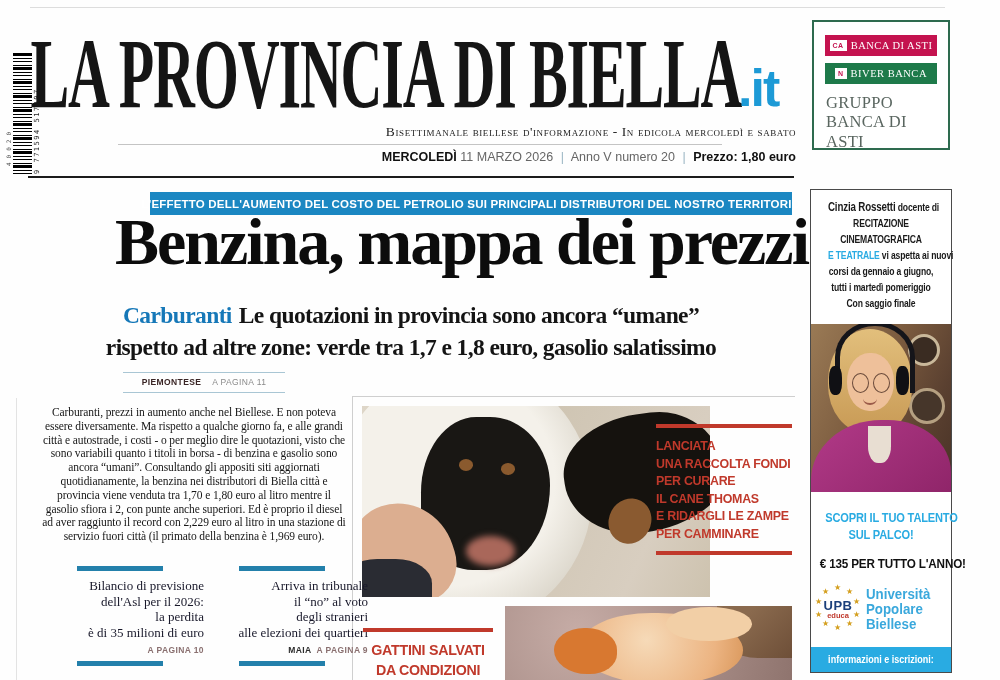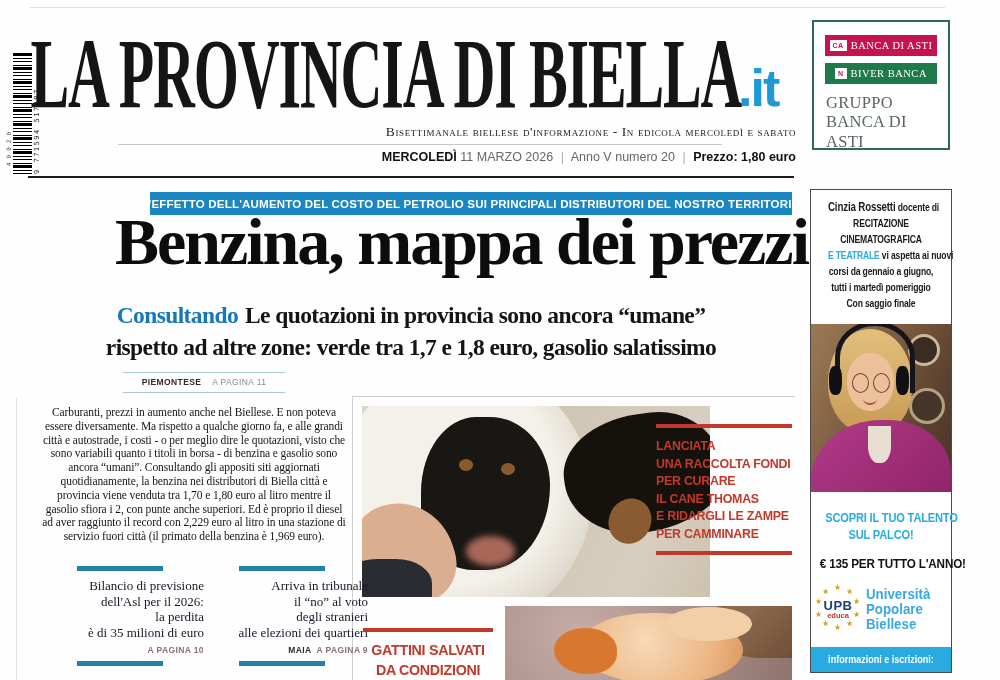--- a/index.html
+++ b/index.html
@@ -201,21 +201,21 @@
       <span>BIVER BANCA</span>
     </div>
     <div id="banca-group">GRUPPO
 BANCA DI ASTI</div>
   </div>
 
   <div class="abs" id="kicker">L'EFFETTO DELL'AUMENTO DEL COSTO DEL PETROLIO SUI PRINCIPALI DISTRIBUTORI DEL NOSTRO TERRITORIO</div>
   <div class="abs" id="headline">Benzina, mappa dei prezzi</div>
   <div class="abs" id="standfirst">
     <div>
-      <span class="sf-label">Consultando</span><span>Le quotazioni in provincia sono ancora “umane”</span>
+      <span class="sf-label">Carburanti</span><span>Le quotazioni in provincia sono ancora “umane”</span>
     </div>
     <div>rispetto ad altre zone: verde tra 1,7 e 1,8 euro, gasolio salatissimo</div>
   </div>
   <div class="abs" id="section-ref">
     <span>PIEMONTESE</span>
     <span class="page-ref">A PAGINA 11</span>
   </div>
   <div class="abs" id="lead-body">Carburanti, prezzi in aumento anche nel Biellese. E non poteva essere diversamente. Ma rispetto a qualche giorno fa, e alle grandi città e autostrade, i costi - o per meglio dire le quotazioni, visto che sono variabili quanto i titoli in borsa - di benzina e gasolio sono ancora “umani”. Consultando gli appositi siti aggiornati quotidianamente, la benzina nei distributori di Biella città e provincia viene venduta tra 1,70 e 1,80 euro al litro mentre il gasolio sfiora i 2, con punte anche superiori. Ed è proprio il diesel ad aver raggiunto il record con 2,229 euro al litro in una stazione di servizio fuori città (il primato della benzina è 1,969 euro).</div>
 
   <div class="abs" id="photo-top-rule"></div>

